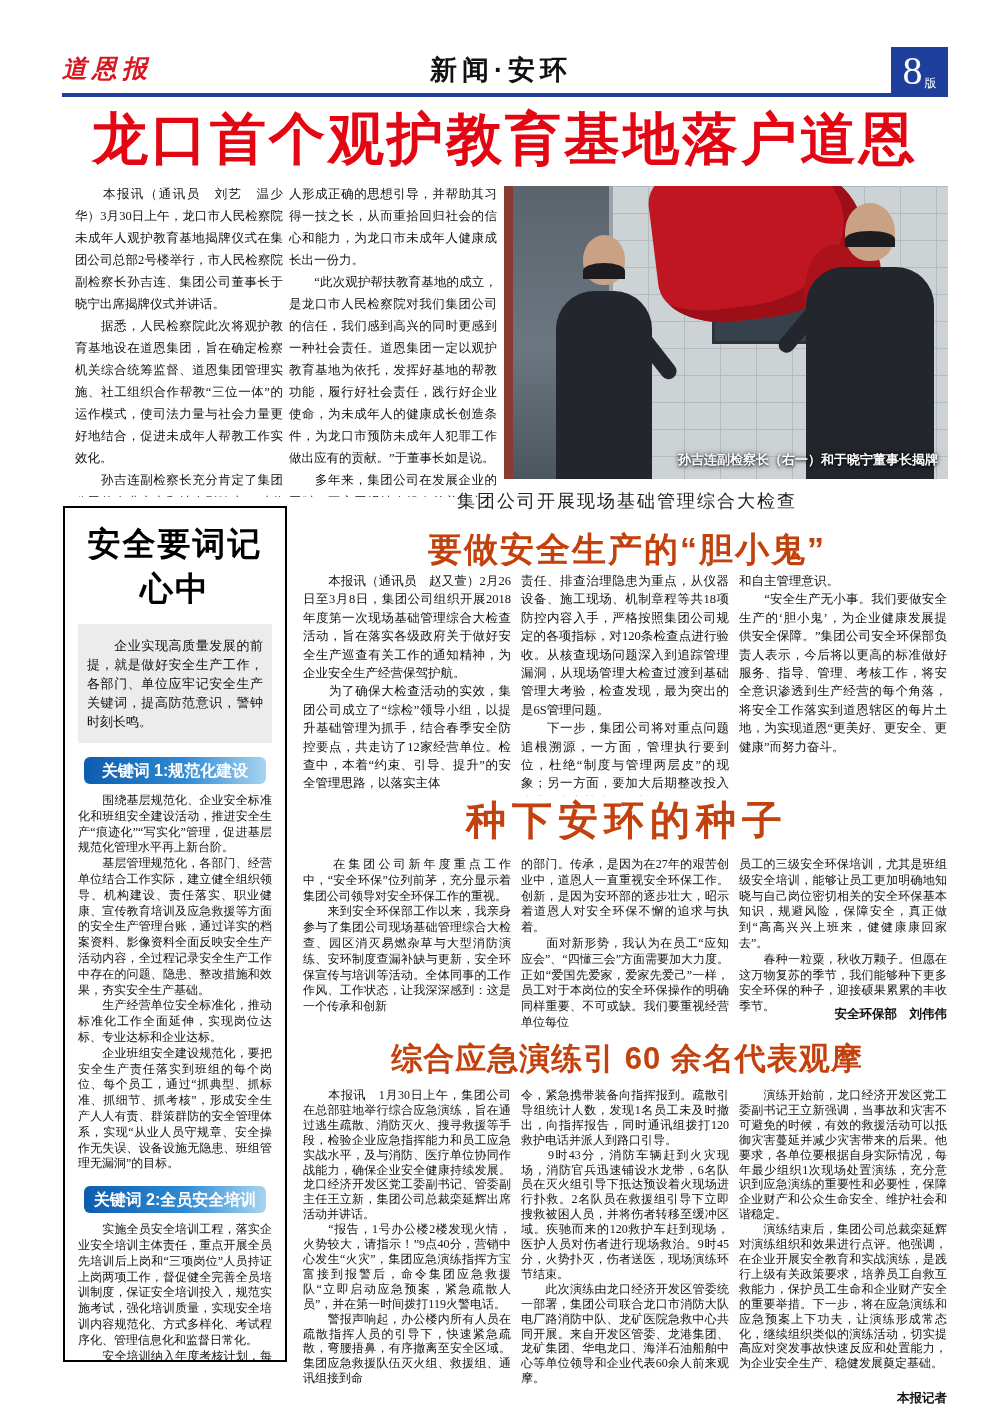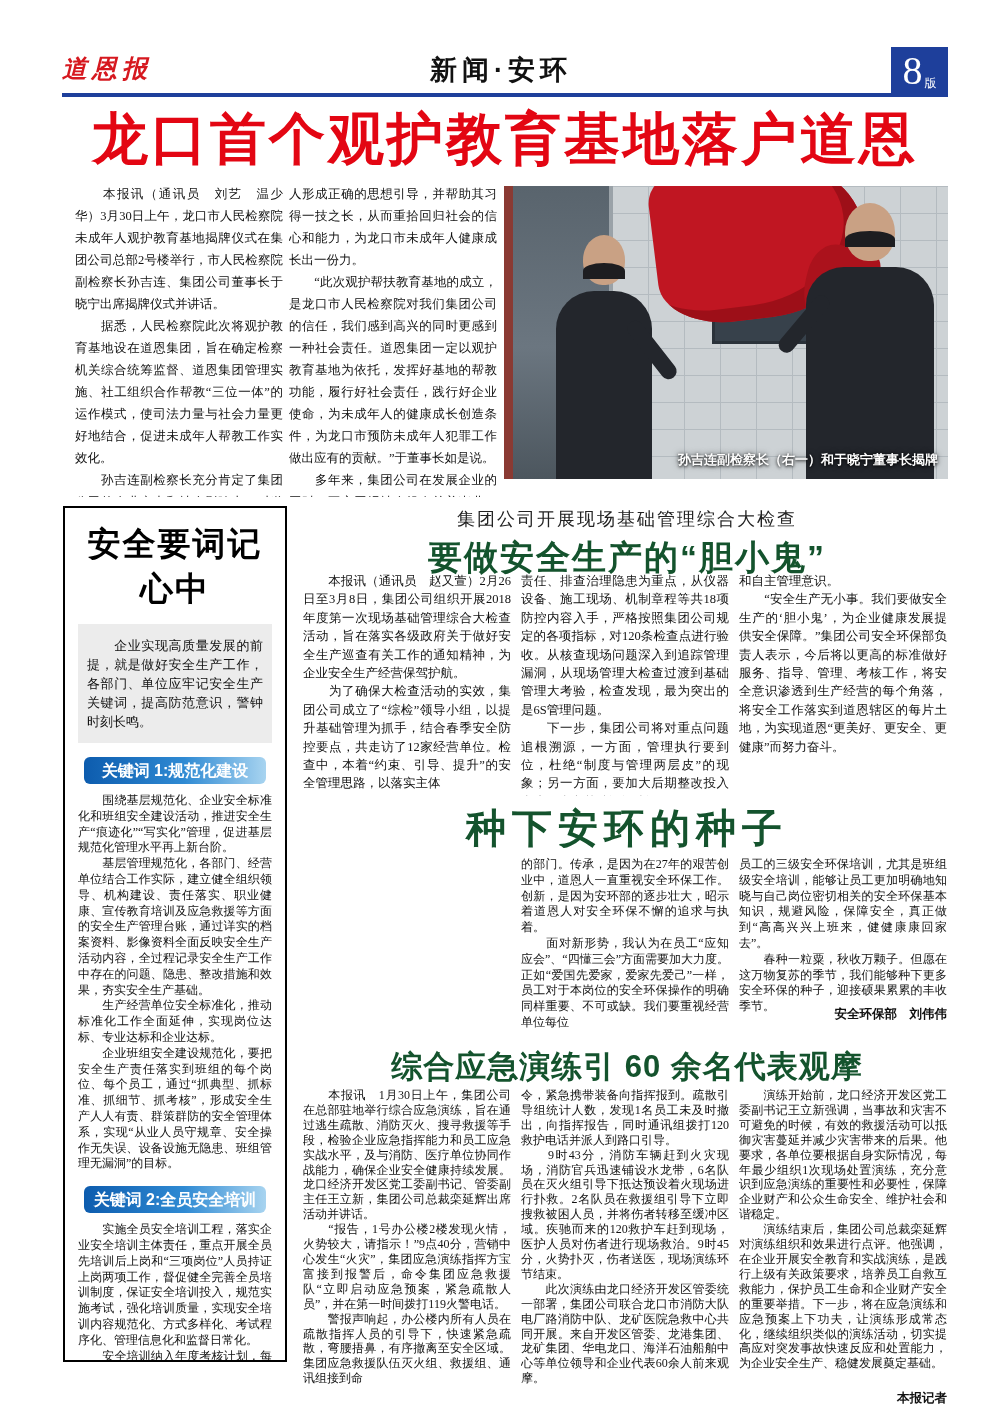--- a/index.html
+++ b/index.html
@@ -67,24 +67,24 @@
               font-size:33px; letter-spacing:2px; margin:4px 0 12px; color:#000; }
   .sb-intro { background:#ececec; padding:12px 9px; font-size:13px; line-height:19px;
               white-space:pre-line; text-align:justify; }
   .kw-banner { margin:14px auto 9px; width:182px; height:27px; line-height:27px; text-align:center;
                color:#fff; font-family:"Liberation Sans", sans-serif; font-weight:bold; font-size:16px;
                background:linear-gradient(90deg,#0d5cae 0%, #2f8ad3 55%, #a8d4f0 100%);
                border-radius:6px; }
   .sb-text { font-size:12px; line-height:15.8px; white-space:pre-line; text-align:justify; }
 
   
-  .kicker { position:absolute; left:300px; width:654px; top:507px; text-align:center;
+  .kicker { position:absolute; left:300px; width:654px; top:489px; text-align:center;
             font-size:18px; letter-spacing:2px; color:#222; }
   .art-title { position:absolute; left:300px; width:654px; text-align:center;
-               font-family:"Liberation Sans", sans-serif; font-weight:900; color:#14532d;margin-top:8px; }
+               font-family:"Liberation Sans", sans-serif; font-weight:900; color:#c2410c; }
   .t-inspection { top:527px; font-size:34px; letter-spacing:2px; }
   .t-seed { top:793px; font-size:40px; letter-spacing:6px; }
   .t-drill { top:1038px; font-size:31px; letter-spacing:1px; }
   .mcol { position:absolute; width:208px; }
   .x1 { left:303px; } .x2 { left:521px; } .x3 { left:739px; }
   .insp-col { top:572px; height:224px; font-size:12.5px; line-height:18.4px; }
   .seed-col { top:857px; height:176px; font-size:12px; line-height:15.8px; }
   .drill-col { top:1088px; height:322px; font-size:12px; line-height:14.9px; }
   .byline { position:absolute; width:208px; text-align:right; font-size:12.5px; font-weight:bold; }
   .seed-byline { left:739px; top:1006px; }
@@ -148,20 +148,22 @@
   <div class="kicker">集团公司开展现场基础管理综合大检查</div>
   <h2 class="art-title t-inspection">要做安全生产的“胆小鬼”</h2>
   <div class="coltext mcol insp-col x1">　　本报讯（通讯员　赵又萱）2月26日至3月8日，集团公司组织开展2018年度第一次现场基础管理综合大检查活动，旨在落实各级政府关于做好安全生产巡查有关工作的通知精神，为企业安全生产经营保驾护航。
 　　为了确保大检查活动的实效，集团公司成立了“综检”领导小组，以提升基础管理为抓手，结合春季安全防控要点，共走访了12家经营单位。检查中，本着“约束、引导、提升”的安全管理思路，以落实主体</div>
   <div class="coltext mcol insp-col x2">责任、排查治理隐患为重点，从仪器设备、施工现场、机制章程等共18项防控内容入手，严格按照集团公司规定的各项指标，对120条检查点进行验收。从核查现场问题深入到追踪管理漏洞，从现场管理大检查过渡到基础管理大考验，检查发现，最为突出的是6S管理问题。
 　　下一步，集团公司将对重点问题追根溯源，一方面，管理执行要到位，杜绝“制度与管理两层皮”的现象；另一方面，要加大后期整改投入力度，夯实基础设施建设</div>
   <div class="coltext mcol insp-col x3">和自主管理意识。
 　　“安全生产无小事。我们要做安全生产的‘胆小鬼’，为企业健康发展提供安全保障。”集团公司安全环保部负责人表示，今后将以更高的标准做好服务、指导、管理、考核工作，将安全意识渗透到生产经营的每个角落，将安全工作落实到道恩辖区的每片土地，为实现道恩“更美好、更安全、更健康”而努力奋斗。</div>
 
   <h2 class="art-title t-seed">种下安环的种子</h2>
+  <div class="coltext mcol seed-col x1">　　在集团公司新年度重点工作中，“安全环保”位列前茅，充分显示着集团公司领导对安全环保工作的重视。
+　　来到安全环保部工作以来，我亲身参与了集团公司现场基础管理综合大检查、园区消灭易燃杂草与大型消防演练、安环制度查漏补缺与更新，安全环保宣传与培训等活动。全体同事的工作作风、工作状态，让我深深感到：这是一个传承和创新</div>
   <div class="coltext mcol seed-col x2">的部门。传承，是因为在27年的艰苦创业中，道恩人一直重视安全环保工作。创新，是因为安环部的逐步壮大，昭示着道恩人对安全环保不懈的追求与执着。
 　　面对新形势，我认为在员工“应知应会”、“四懂三会”方面需要加大力度。正如“爱国先爱家，爱家先爱己”一样，员工对于本岗位的安全环保操作的明确同样重要、不可或缺。我们要重视经营单位每位</div>
   <div class="coltext mcol seed-col x3">员工的三级安全环保培训，尤其是班组级安全培训，能够让员工更加明确地知晓与自己岗位密切相关的安全环保基本知识，规避风险，保障安全，真正做到“高高兴兴上班来，健健康康回家去”。
 　　春种一粒粟，秋收万颗子。但愿在这万物复苏的季节，我们能够种下更多安全环保的种子，迎接硕果累累的丰收季节。</div>
   <div class="byline seed-byline">安全环保部　刘伟伟</div>
 
   <h2 class="art-title t-drill">综合应急演练引 60 余名代表观摩</h2>
   <div class="coltext mcol drill-col x1">　　本报讯　1月30日上午，集团公司在总部驻地举行综合应急演练，旨在通过逃生疏散、消防灭火、搜寻救援等手段，检验企业应急指挥能力和员工应急实战水平，及与消防、医疗单位协同作战能力，确保企业安全健康持续发展。龙口经济开发区党工委副书记、管委副主任王立新，集团公司总裁栾延辉出席活动并讲话。
 　　“报告，1号办公楼2楼发现火情，火势较大，请指示！”9点40分，营销中心发生“火灾”，集团应急演练指挥方宝富接到报警后，命令集团应急救援队“立即启动应急预案，紧急疏散人员”，并在第一时间拨打119火警电话。
 　　警报声响起，办公楼内所有人员在疏散指挥人员的引导下，快速紧急疏散，弯腰捂鼻，有序撤离至安全区域。集团应急救援队伍灭火组、救援组、通讯组接到命</div>

